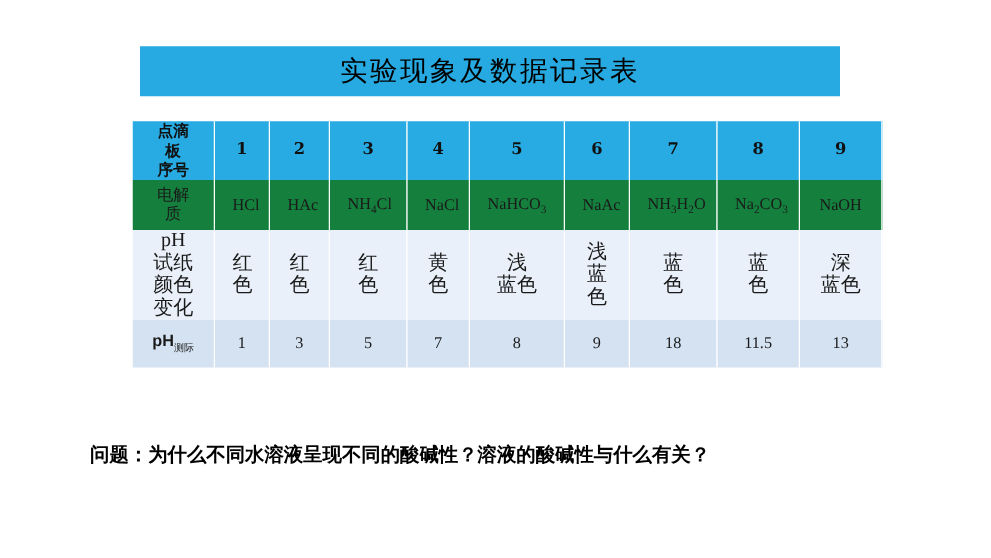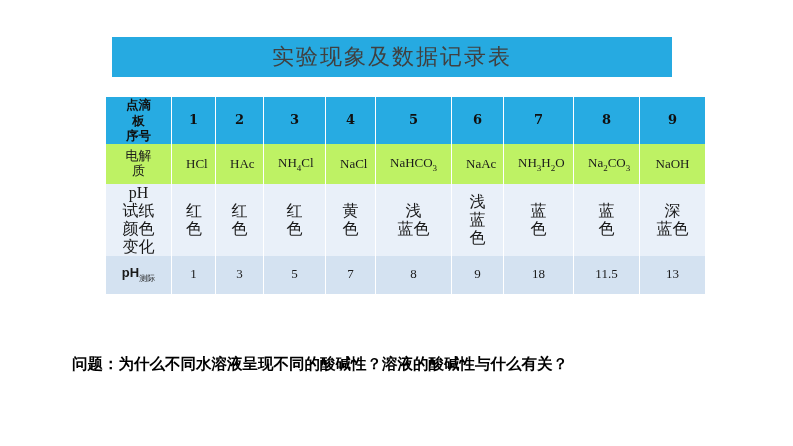--- a/index.html
+++ b/index.html
@@ -22,21 +22,21 @@
     left: 112px;
     top: 37px;
     width: 560px;
     height: 40px;
     background: #26aae1;
     display: flex;
     align-items: center;
     justify-content: center;
   }
   .title-text {
-    color: #404040;
+    color: #000000;
     font-size: 22px;
     font-weight: normal;
     letter-spacing: 2px;
     font-family: "DejaVu Serif", "Liberation Serif", serif;
     white-space: nowrap;
   }
 
   
   .data-table-wrap {
     position: absolute;
@@ -70,21 +70,21 @@
     color: #101010;
     height: 38px;
     font-family: "DejaVu Serif", "Liberation Serif", serif;
   }
   tr.row-header td.rowlabel {
     font-size: 12.5px;
     line-height: 1.25;
   }
 
   
-  tr.row-electrolyte td { background: #bef264; height: 40px; font-size: 13px; margin-left: 32px; }
+  tr.row-electrolyte td { background: #15803d; height: 40px; font-size: 13px; margin-left: 32px; }
   tr.row-phpaper    td { background: #e9f0f9; height: 62px; font-size: 16px; }
   tr.row-phmeas     td { background: #d4e2f1; height: 38px; font-size: 13px; }
   tr.row-phtheory   td { background: #e9f0f9; height: 42px; font-size: 13px; }
 
   td.rowlabel {
     font-size: 12.5px;
     color: #1a1a1a;
     line-height: 1.3;
   }
   .ph-label {

